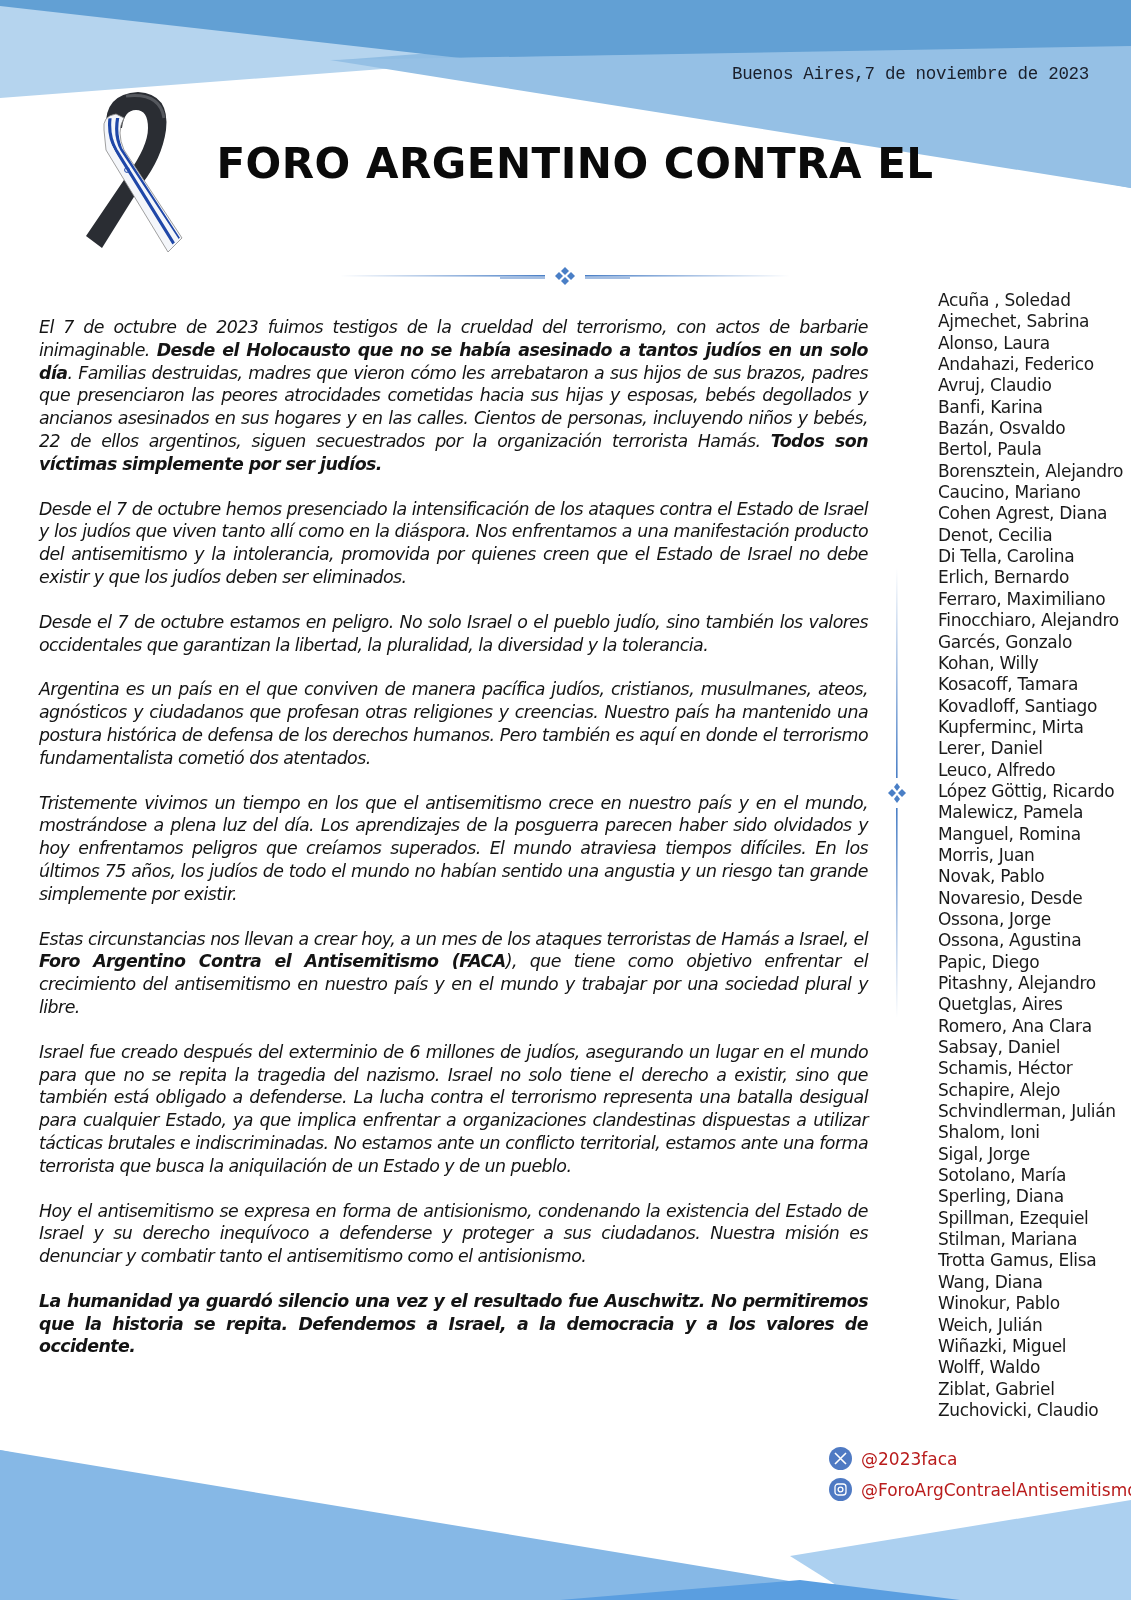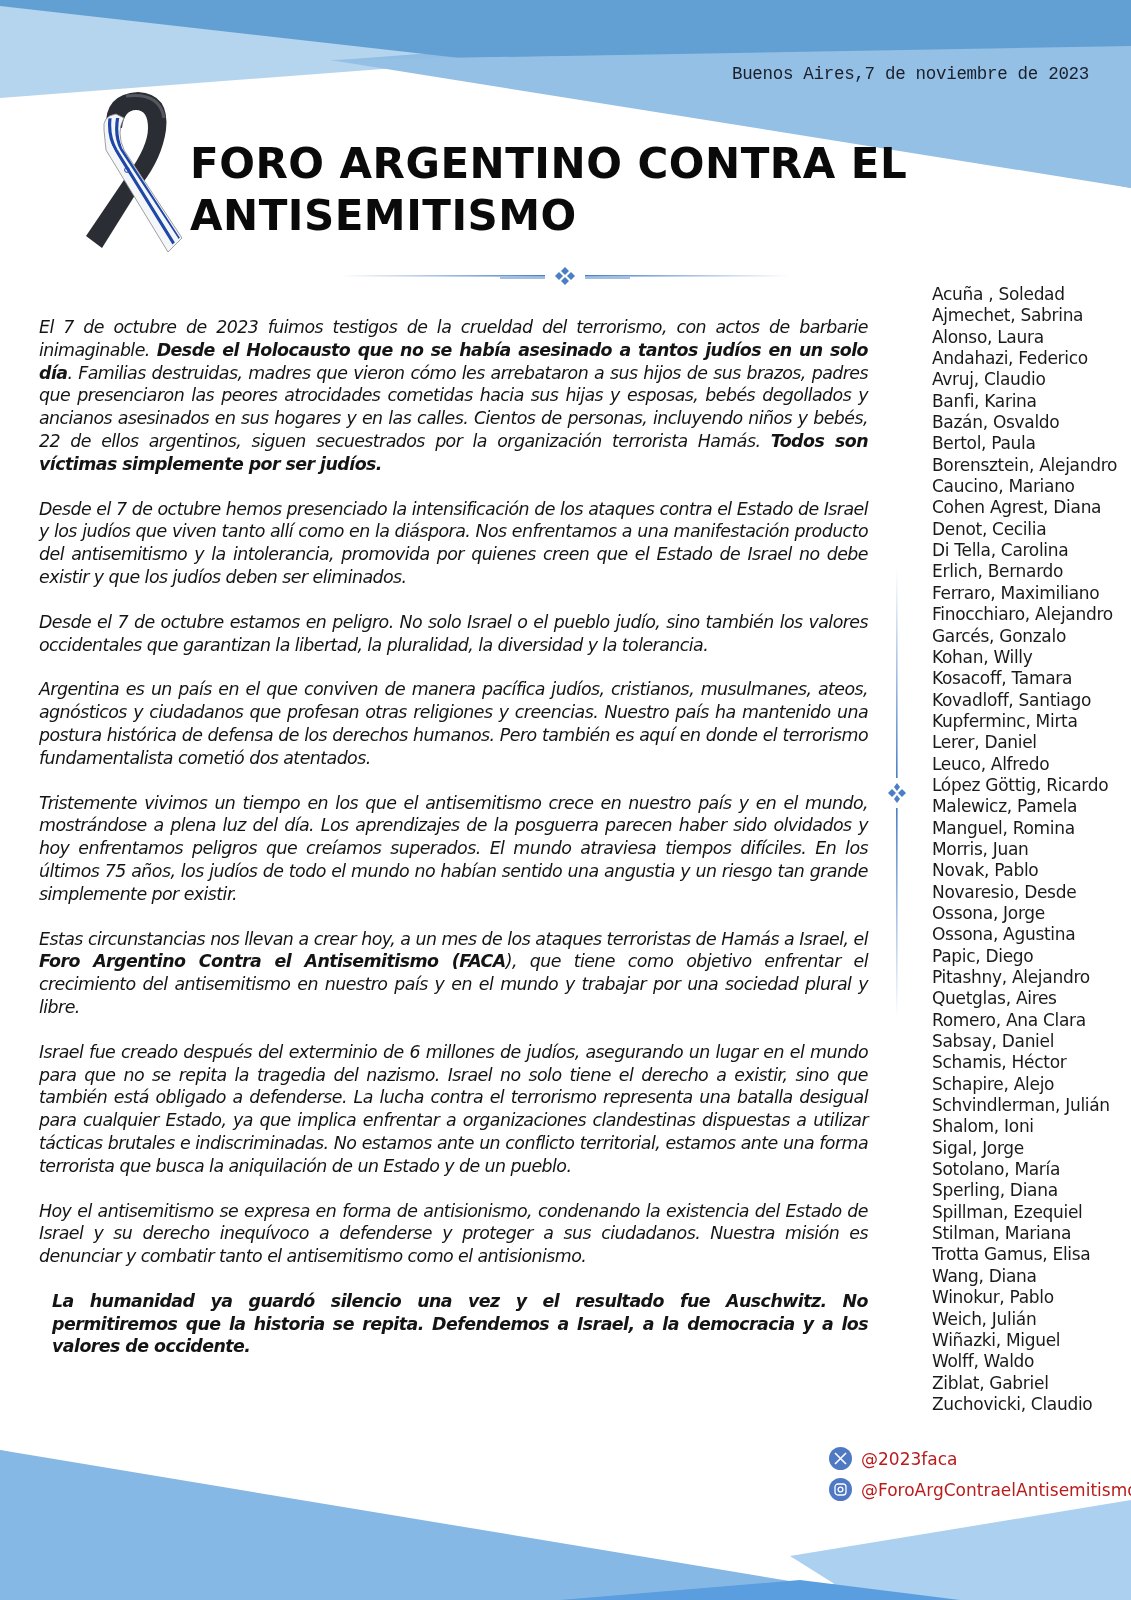--- a/index.html
+++ b/index.html
@@ -1,27 +1,27 @@
 <!DOCTYPE html>
 <html><head>
 <meta charset="utf-8">
 <style>
   html, body { margin: 0; padding: 0; }
   body { width: 1131px; height: 1600px; position: relative; overflow: hidden; background: #ffffff; font-family: "Liberation Sans", "DejaVu Sans", sans-serif; color: #111; }
   .bg { position: absolute; left: 0; top: 0; width: 1131px; height: 1600px; z-index: 0; }
   .date { position: absolute; top: 64px; right: 42px; font-size: 17.5px; color: #1a1f2b; z-index: 2; font-family: Liberation Mono, monospace; letter-spacing: -0.3px; }
   .ribbon { position: absolute; left: 82px; top: 88px; width: 106px; height: 168px; z-index: 2; }
-  .title { position: absolute; left: 190px; top: 138px; width: 770px; font-family: "DejaVu Sans", sans-serif; font-weight: bold; font-size: 42px; line-height: 52px; letter-spacing: 0.5px; color: #0a0a0a; z-index: 2; margin: 0; }
+  .title { position: absolute; left: 190px; top: 138px; width: 770px; text-align: center; font-family: "DejaVu Sans", sans-serif; font-weight: bold; font-size: 42px; line-height: 52px; letter-spacing: 0.5px; color: #0a0a0a; z-index: 2; margin: 0; }
   .divider { position: absolute; left: 340px; top: 266px; width: 450px; height: 20px; z-index: 2; }
   .body { position: absolute; left: 39px; top: 316px; width: 829px; z-index: 2; font-family: "DejaVu Sans", sans-serif; font-size: 17.4px; line-height: 22.8px; color: #141414; letter-spacing: -0.55px; }
   .body p { margin: 0 0 22px 0; text-align: justify; font-style: italic; }
   .body b { font-weight: bold; }
-  .body .closing { font-weight: bold; margin-left: 13px; }
+  .body .closing { font-weight: bold; }
   .vline { position: absolute; left: 896px; top: 568px; width: 2px; height: 450px; z-index: 1; }
-  .names { position: absolute; left: 920px; top: 272px; z-index: 2; list-style: none; margin: 12px; padding: 0; font-family: "DejaVu Sans", sans-serif; font-size: 17px; line-height: 21.35px; color: #1a1a1a; letter-spacing: -0.3px; }
+  .names { position: absolute; left: 920px; top: 272px; z-index: 2; list-style: none; margin: 18px; padding: 0; font-family: "DejaVu Sans", sans-serif; font-size: 17px; line-height: 21.35px; color: #1a1a1a; letter-spacing: -0.3px; }
   .names li { white-space: nowrap; }
   .contacts { position: absolute; left: 829px; top: 1443px; z-index: 2; font-family: "DejaVu Sans", sans-serif; font-size: 17px; color: #b91c1c; }
   .contact { display: flex; align-items: center; height: 31px; }
   .contact .ic { width: 23px; height: 23px; border-radius: 50%; background: #4f7ac3; display: inline-flex; align-items: center; justify-content: center; margin-right: 9px; }
 </style>
 </head>
 <body>
 
 <svg class="bg" viewBox="0 0 1131 1600" preserveAspectRatio="none">
 
@@ -51,21 +51,20 @@
   <path d="M22,42 Q20,28 34,26 L42,30 Q34,44 42,62 L100,150 L86,164 L24,62 Z" fill="#f4f6fa" stroke="#888" stroke-width="0.8"></path>
   <g clip-path="url(#stripeClip)">
     <path d="M28,30 Q26,48 34,62 L92,156" stroke="#1f47a8" stroke-width="3.2" fill="none"></path>
     <path d="M36,28 Q32,48 40,62 L98,150" stroke="#1f47a8" stroke-width="3.2" fill="none"></path>
   </g>
   <circle cx="45" cy="82" r="2.4" fill="none" stroke="#1f47a8" stroke-width="1"></circle>
 </svg>
 
 <h1 class="title">
   <span>FORO ARGENTINO CONTRA EL</span><br>
-  <span>ANTISEMITISMO</span>
 </h1>
 
 <svg class="divider" viewBox="0 0 450 20">
   <defs>
     <linearGradient id="lgL" x1="0" x2="1">
         <stop offset="0" stop-color="#4a7fc6" stop-opacity="0"></stop>
         <stop offset="1" stop-color="#4a7fc6"></stop>
       </linearGradient>
     <linearGradient id="lgR" x1="0" x2="1">
         <stop offset="0" stop-color="#4a7fc6"></stop>

